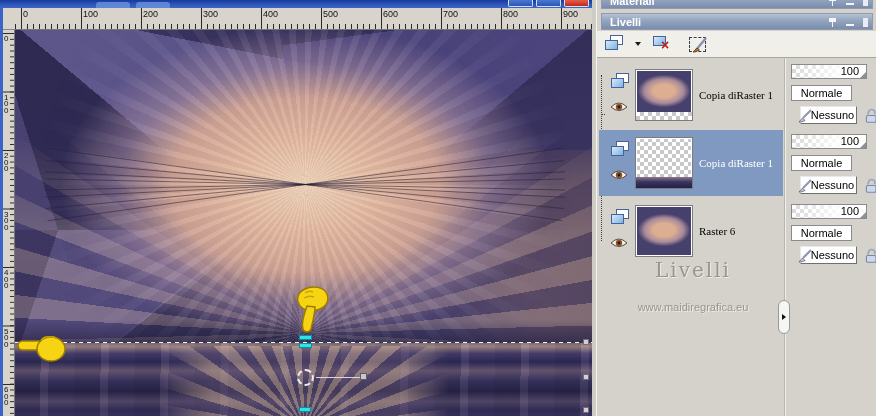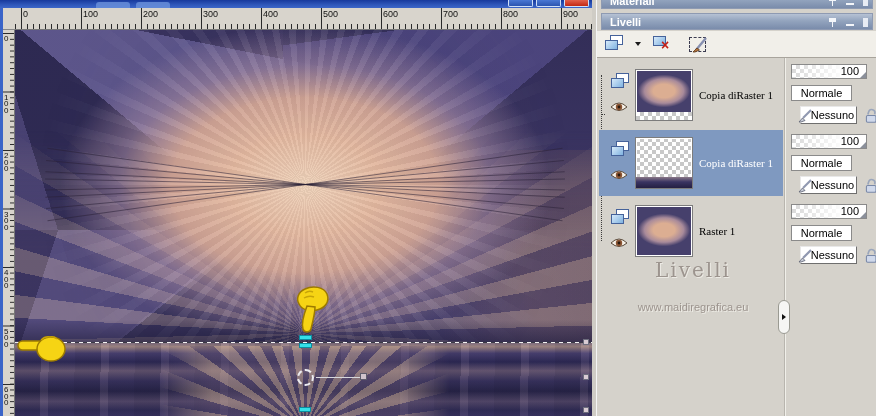--- a/index.html
+++ b/index.html
@@ -320,21 +320,21 @@
       <span class="pg front"></span>
     </span>
     <span class="eye-icon">
       <svg width="18" height="12" viewBox="0 0 18 12">
         <path d="M1 6 Q9 -2 17 6 Q9 13 1 6 Z" fill="#f6f1e8" stroke="#5a4a3a" stroke-width="1"></path>
         <circle cx="9" cy="6" r="3.2" fill="#8a5432"></circle>
         <circle cx="9" cy="6" r="1.4" fill="#2a1a10"></circle>
       </svg>
     </span>
     <span class="thumb thumb-fractal-full"></span>
-    <span class="layer-label">Raster 1</span>
+    <span class="layer-label">Raster 6</span>
   </div>
         </div>
       <div id="watermark">
         <div id="wm1">Livelli</div>
         <div id="wm2">www.maidiregrafica.eu</div>
       </div>
       <div id="splitter"></div>
       <div id="splitter-handle">
           <span class="tri-r"></span>
         </div>

